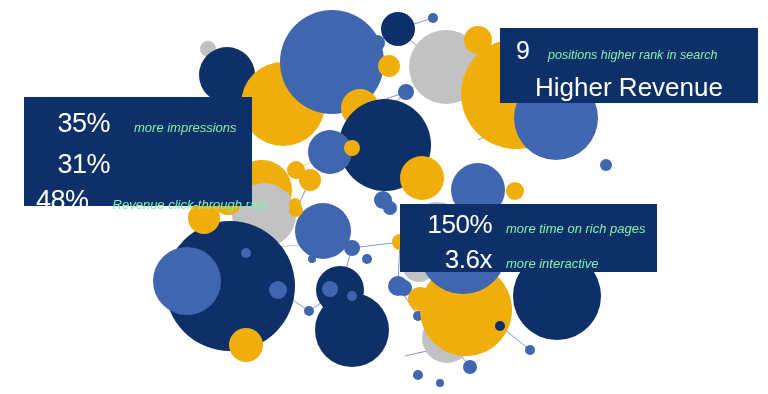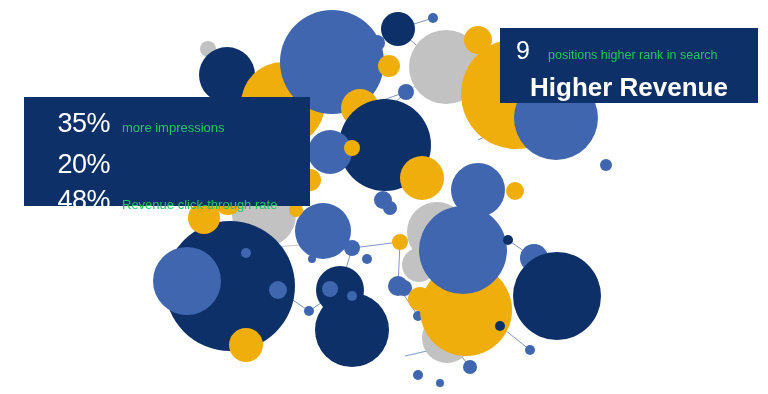--- a/index.html
+++ b/index.html
@@ -35,42 +35,43 @@
     align-items: baseline;
   }
   .stat-value {
     font-weight: normal;
     color: #ffffff;
     text-align: right;
     white-space: nowrap;
     letter-spacing: -0.5px;
   }
   .stat-label {
-    color: #22c55e;
+    color: #86efac;
     white-space: nowrap;
+    font-style: italic;
   }
 
   
   #box-impressions {
     left: 24px;
     top: 97px;
-    width: 286px;
+    width: 228px;
     height: 109px;
     padding: 11px 0 0 12px;
   }
   #box-impressions .stat-row { margin-bottom: 6px; }
   #box-impressions .stat-value {
     font-size: 27px;
     line-height: 30px;
     width: 74px;
   }
   #box-impressions .stat-label {
     font-size: 13px;
     line-height: 30px;
-    margin-left: 12px;
+    margin-left: 24px;
   }
 
   
   #box-revenue {
     left: 500px;
     top: 28px;
     width: 258px;
     height: 75px;
     padding: 8px 0 0 0;
   }
@@ -87,21 +88,20 @@
     font-size: 12.5px;
     line-height: 29px;
     margin-left: 12px;
   }
   #box-revenue .headline {
     font-size: 26px;
     line-height: 34px;
     text-align: center;
     color: #ffffff;
     white-space: nowrap;
-    font-weight: bold;
   }
 
   
   #box-engagement {
     left: 400px;
     top: 204px;
     width: 257px;
     height: 68px;
     padding: 5px 0 0 10px;
   }
@@ -232,30 +232,40 @@
         <circle cx="352" cy="296" r="5" fill="#3f66ae"></circle>
       </g>
   </svg>
 
   <div class="stat-box" id="box-impressions">
     <div class="stat-row">
       <span class="stat-value">35%</span>
       <span class="stat-label">more impressions</span>
     </div>
     <div class="stat-row">
-      <span class="stat-value">20%</span>
+      <span class="stat-value">31%</span>
     </div>
     <div class="stat-row">
       <span class="stat-value">48%</span>
       <span class="stat-label">Revenue click-through rate</span>
     </div>
   </div>
 
   <div class="stat-box" id="box-revenue">
     <div class="stat-row">
       <span class="stat-value">9</span>
       <span class="stat-label">positions higher rank in search</span>
     </div>
     <div class="headline">Higher Revenue</div>
   </div>
 
+  <div class="stat-box" id="box-engagement">
+    <div class="stat-row">
+      <span class="stat-value">150%</span>
+      <span class="stat-label">more time on rich pages</span>
+    </div>
+    <div class="stat-row">
+      <span class="stat-value">3.6x</span>
+      <span class="stat-label">more interactive</span>
+    </div>
+  </div>
 
 </div>
 
 </body></html>

